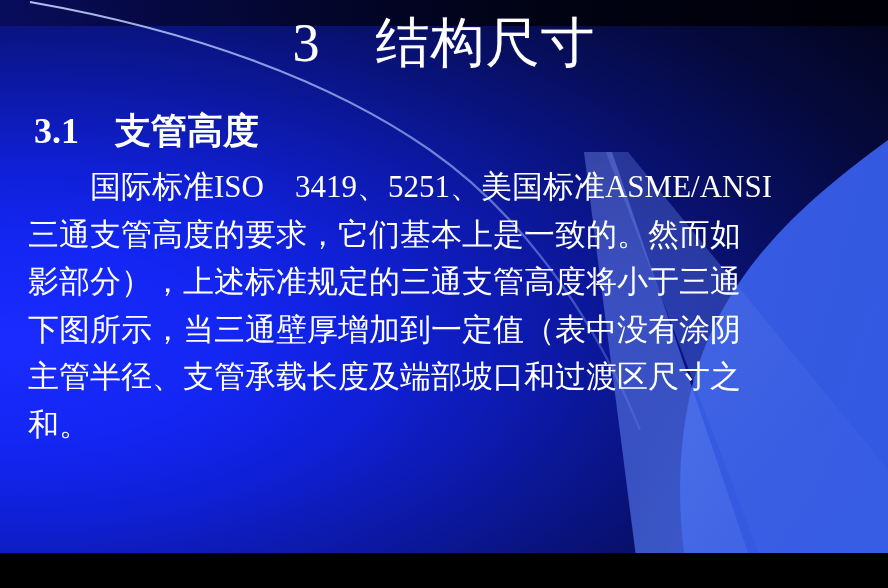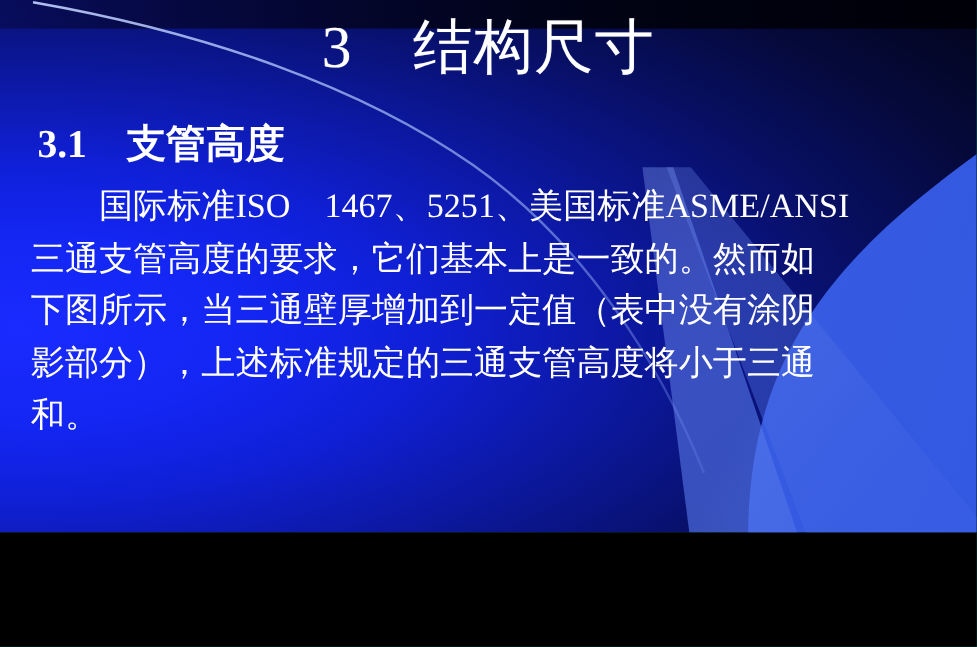--- a/index.html
+++ b/index.html
@@ -3,23 +3,23 @@
 <meta charset="utf-8">
 <style>
   html, body {
     margin: 0;
     padding: 0;
     background: #000;
   }
   #slide {
     position: relative;
     width: 888px;
-    height: 484px;
+    height: 553px;
     overflow: hidden;
-    background: #0f766e;
+    background: #d946ef;
     font-family: "Liberation Serif", "DejaVu Serif", serif;
     user-select: none;
   }
   
   .bg-base {
     position: absolute;
     inset: 0;
     background:
       radial-gradient(150% 115% at 2% 62%,
         #1a2bff 0%,
@@ -136,21 +136,22 @@
     <path d="M30,2 C190,30 330,80 430,150 C530,220 600,330 640,430" fill="none" stroke="url(#lineGrad)" stroke-width="2.2"></path>
   </svg>
 
   <div class="content">
 
     <div class="slide-title">3　结构尺寸</div>
 
     <div class="slide-subtitle">3.1　支管高度</div>
 
     <div class="body-block">
-      <div class="body-line">　　国际标准ISO　1467、5251、美国标准ASME/ANSI</div>
+      <div class="body-line">　　国际标准ISO　3419、5251、美国标准ASME/ANSI</div>
       <div class="body-line">三通支管高度的要求，它们基本上是一致的。然而如</div>
+      <div class="body-line">影部分），上述标准规定的三通支管高度将小于三通</div>
       <div class="body-line">下图所示，当三通壁厚增加到一定值（表中没有涂阴</div>
-      <div class="body-line">影部分），上述标准规定的三通支管高度将小于三通</div>
+      <div class="body-line">主管半径、支管承载长度及端部坡口和过渡区尺寸之</div>
       <div class="body-line">和。</div>
     </div>
 
   </div>
 </div>
 
 </body></html>

